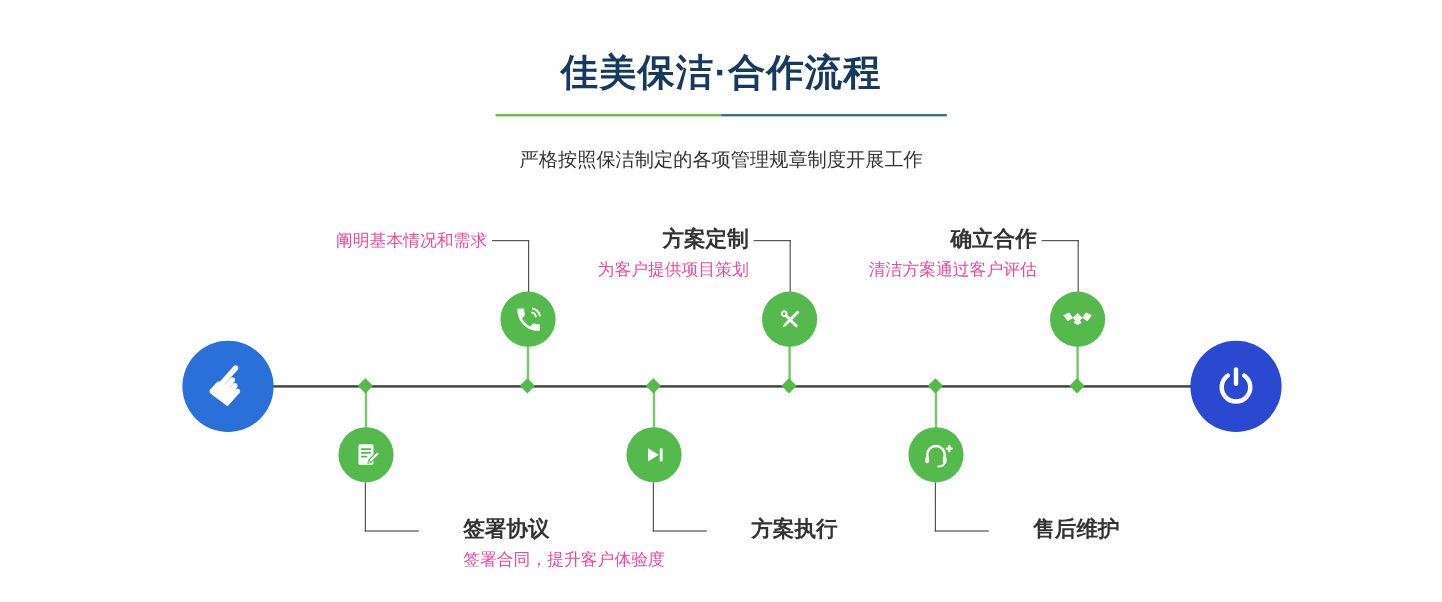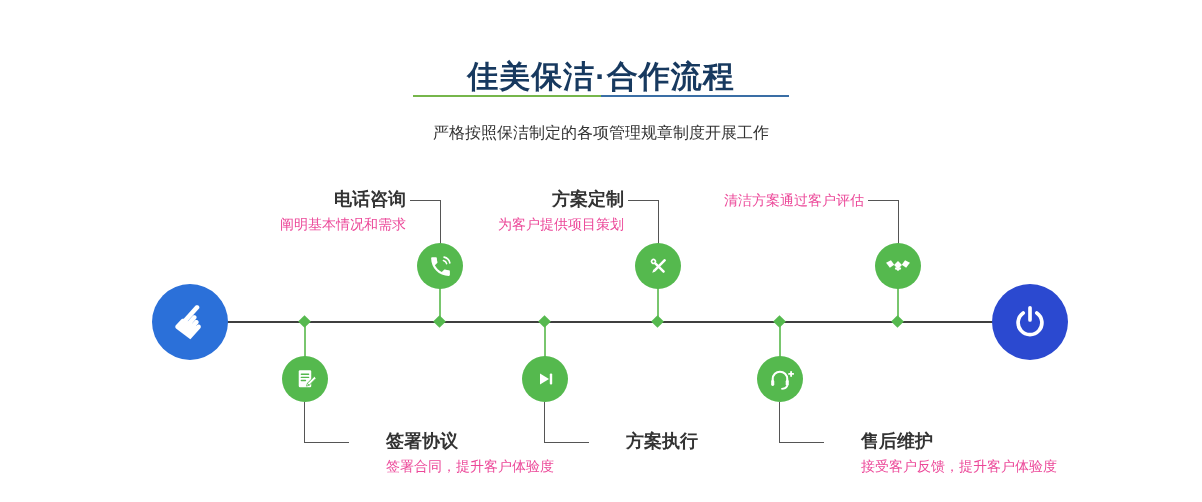--- a/index.html
+++ b/index.html
@@ -1,20 +1,20 @@
 <!DOCTYPE html>
 <html><head>
 <meta charset="utf-8">
 <style>
   html,body{margin:0;padding:0;background:#fff;}
   body{font-family:"Liberation Sans","DejaVu Sans",sans-serif;}
   .page{position:relative;width:1202px;height:502px;background:#fff;overflow:hidden;}
 
   
-  .title{position:absolute;top:40px;left:0;right:0;margin:16px;text-align:center;
+  .title{position:absolute;top:40px;left:0;right:0;margin:0;text-align:center;
          font-size:31px;font-weight:bold;color:#17395f;letter-spacing:1px;}
   .divider{position:absolute;top:95px;left:50%;transform:translateX(-50%);
            width:376px;height:2px;display:flex;}
   .seg-green{flex:1;background:#76b64b;}
   .seg-blue{flex:1;background:#3a6ea5;}
   .subtitle{position:absolute;top:107px;left:0;right:0;margin:16px;text-align:center;
             font-size:16px;color:#333;}
 
   
   .main-line{position:absolute;left:190px;top:321px;width:840px;height:2px;background:#3f3f3f;}
@@ -168,36 +168,35 @@
   </div>
 
   <div class="elbow-top et1"></div>
   <div class="elbow-top et2"></div>
   <div class="elbow-top et3"></div>
   <div class="elbow-bottom eb1"></div>
   <div class="elbow-bottom eb2"></div>
   <div class="elbow-bottom eb3"></div>
 
   <div class="label label-top lt1">
-    <div class="step-title">电话咨询</div>
     <div class="step-desc">阐明基本情况和需求</div>
   </div>
   <div class="label label-top lt2">
     <div class="step-title">方案定制</div>
     <div class="step-desc">为客户提供项目策划</div>
   </div>
   <div class="label label-top lt3">
+    <div class="step-title">确立合作</div>
     <div class="step-desc">清洁方案通过客户评估</div>
   </div>
 
   <div class="label label-bottom lb1">
     <div class="step-title">签署协议</div>
     <div class="step-desc">签署合同，提升客户体验度</div>
   </div>
   <div class="label label-bottom lb2">
     <div class="step-title">方案执行</div>
   </div>
   <div class="label label-bottom lb3">
     <div class="step-title">售后维护</div>
-    <div class="step-desc">接受客户反馈，提升客户体验度</div>
   </div>
 
 </div>
 
 </body></html>

